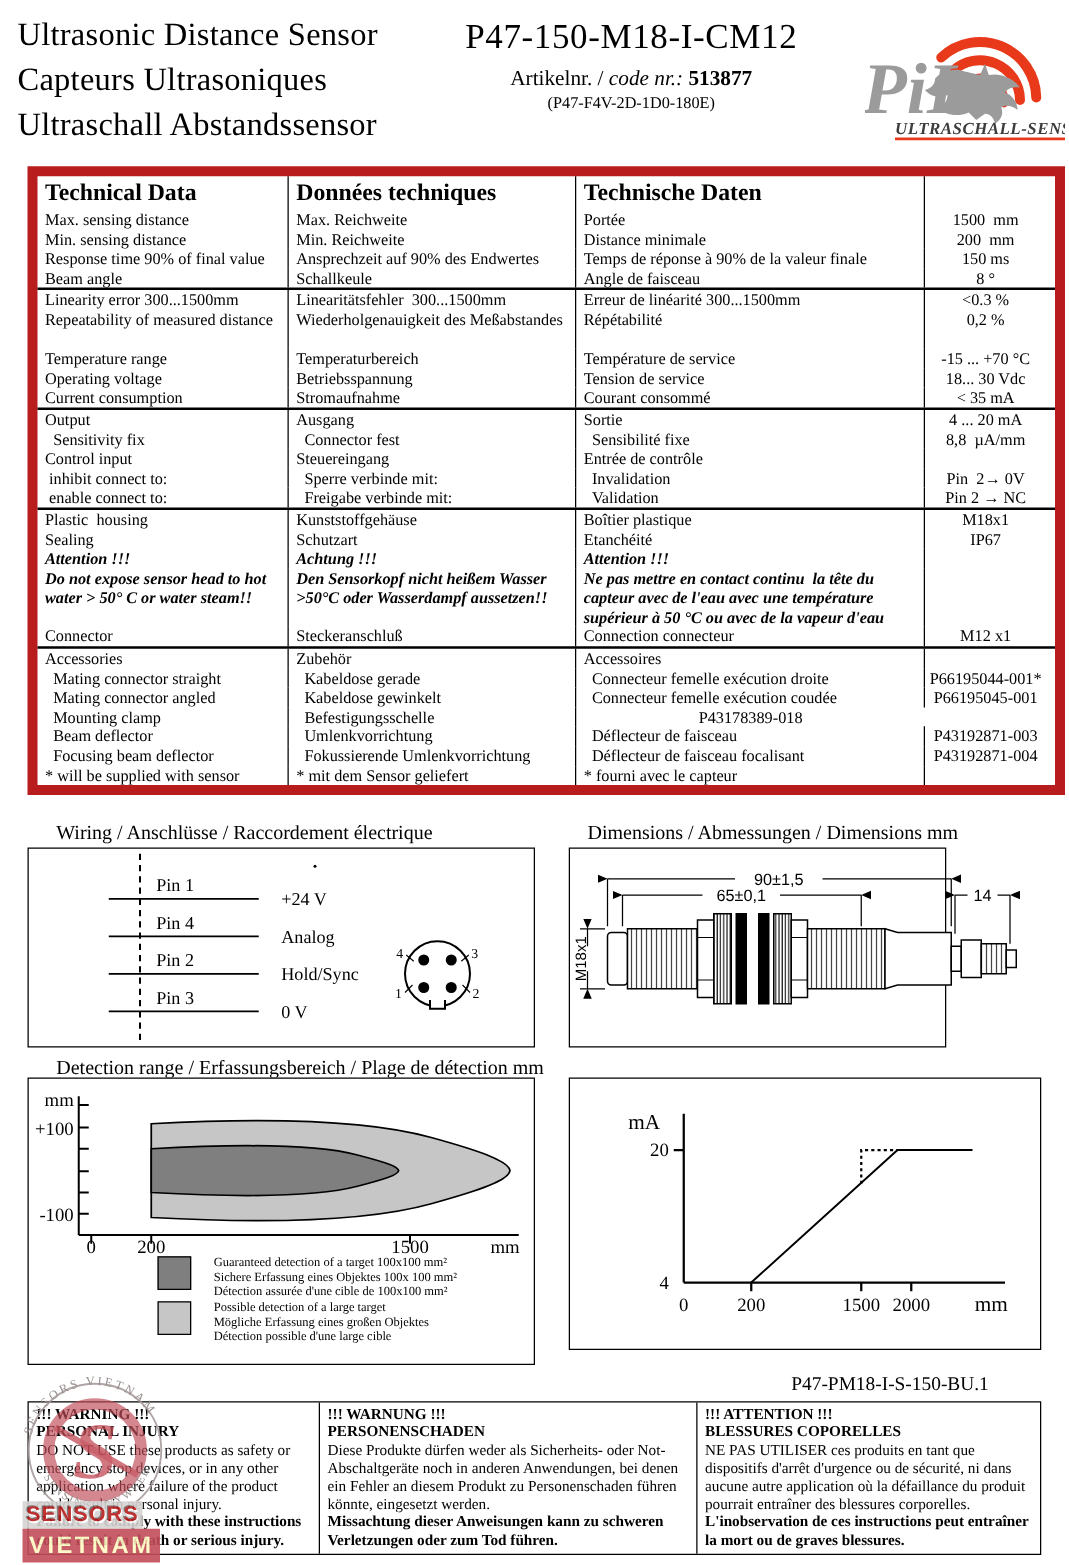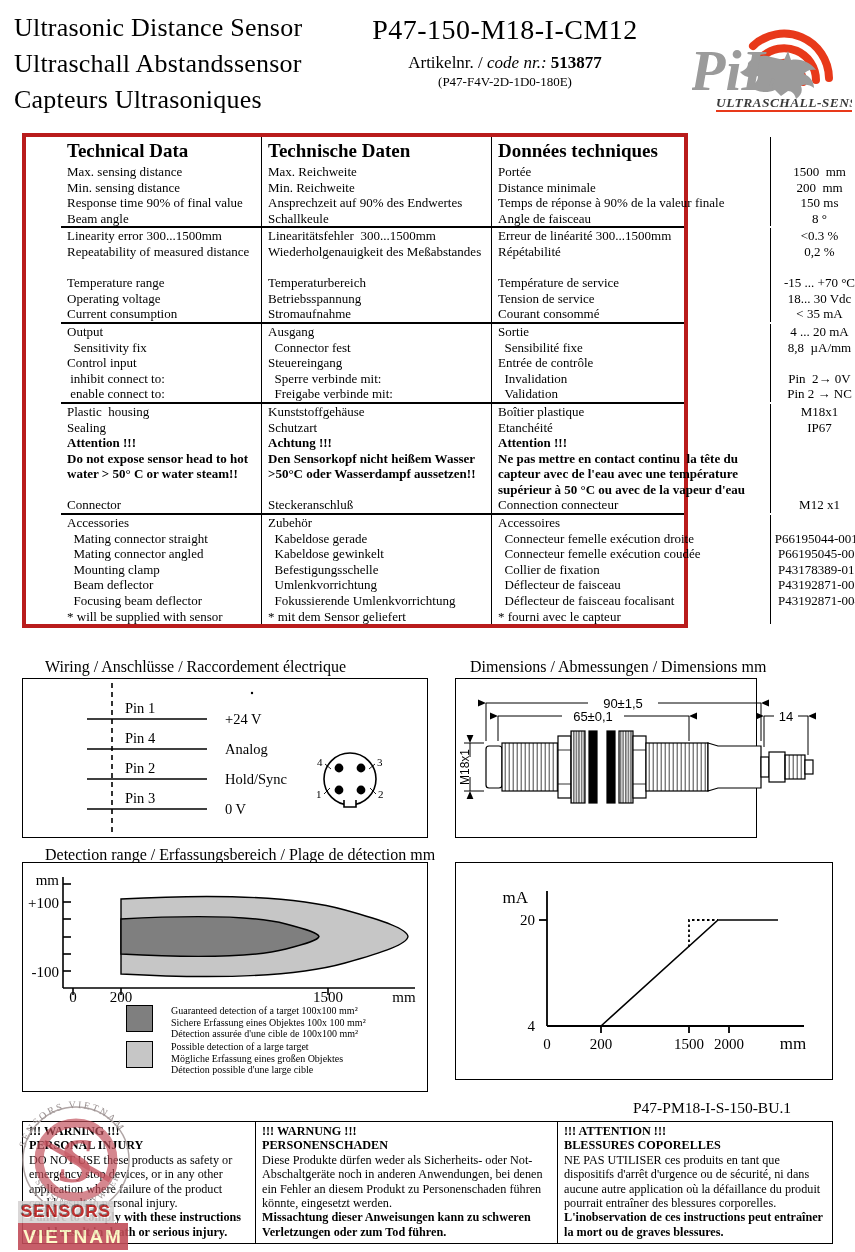--- a/index.html
+++ b/index.html
@@ -10,28 +10,28 @@
   
   .hdr-left{left:14px;top:10px;font-size:26px;line-height:36px;letter-spacing:0.2px;}
   .hdr-center{left:345px;top:14px;width:320px;text-align:center;}
   .model{font-size:28px;letter-spacing:0.5px;}
   .artline{font-size:17px;margin-top:7px;}
   .artline .it{font-style:italic;}
   .artline b{font-weight:bold;}
   .codeline{font-size:13px;margin-top:1px;}
 
   
-  .spec-table{left:22px;top:133px;width:666px;border:4px solid #b91c1c;box-sizing:border-box;padding-left:35px;}
+  .spec-table{left:22px;top:133px;width:830px;border:8px solid #b91c1c;box-sizing:border-box;}
   .t-section{border-top:2px solid #000;}
   .t-section:first-child{border-top:none;}
   .t-row{display:grid;grid-template-columns:201px 230px 279px 97px;}
   .t-cell{padding:0 4px 0 6px;font-size:13px;line-height:15.6px;min-height:15.6px;
           white-space:pre-wrap;border-right:1px solid #000;}
   .t-cell.c3{border-right:none;text-align:center;padding:0 2px;}
-  .t-row.bold .t-cell{font-weight:bold;}
+  .t-row.bold .t-cell{font-weight:bold;font-style:italic;}
   .t-row.hdr .t-cell{font-size:19px;font-weight:bold;line-height:26px;padding-top:1px;}
 
   .sec-title{font-size:16px;}
   .diagram-box{border:1.5px solid #000;background:#fff;box-sizing:border-box;}
 
   svg text{font-family:"Liberation Serif","DejaVu Serif",serif;}
   .dimtxt{font-family:"Liberation Sans","DejaVu Sans",sans-serif;}
 
   
   .legend-item{position:absolute;left:103px;display:flex;}
@@ -56,22 +56,22 @@
            color:#fef9c3;font-family:"Liberation Sans",sans-serif;font-weight:bold;
            font-size:19px;letter-spacing:2px;text-align:center;line-height:27px;}
 </style>
 </head>
 <body>
 
 <div class="page">
 
   <div class="abs hdr-left">
     <div>Ultrasonic Distance Sensor</div>
+    <div>Capteurs Ultrasoniques</div>
     <div>Ultraschall Abstandssensor</div>
-    <div>Capteurs Ultrasoniques</div>
   </div>
 
   <div class="abs hdr-center">
     <div class="model">P47-150-M18-I-CM12</div>
     <div class="artline"><span>Artikelnr. / </span><span class="it">code nr.:</span> <b>513877</b></div>
     <div class="codeline">(P47-F4V-2D-1D0-180E)</div>
   </div>
 
   <div class="abs" style="left:692px;top:6px;">
     <svg width="160" height="112" viewBox="0 0 160 112">
@@ -89,22 +89,22 @@
       <text x="24" y="101" font-size="13.5" font-weight="bold" font-style="italic" font-family="Liberation Sans, sans-serif" letter-spacing="0.4" fill="#3c3c3c">ULTRASCHALL-SENSORIK</text>
       <line x1="24" y1="105" x2="160" y2="105" stroke-width="2.2" stroke="#e8391a"></line>
     </svg>
   </div>
 
   <div class="abs spec-table">
     <div>
         <div class="t-section">
           <div class="t-row hdr">
             <div class="t-cell c0">Technical Data</div>
+            <div class="t-cell c2">Données techniques</div>
             <div class="t-cell c1">Technische Daten</div>
-            <div class="t-cell c2">Données techniques</div>
             <div class="t-cell c3"></div>
           </div>
           <div class="t-row">
             <div class="t-cell c0">Max. sensing distance</div>
             <div class="t-cell c1">Max. Reichweite</div>
             <div class="t-cell c2">Portée</div>
             <div class="t-cell c3">1500  mm</div>
           </div>
           <div class="t-row">
             <div class="t-cell c0">Min. sensing distance</div>
@@ -242,21 +242,20 @@
           </div>
           <div class="t-row">
             <div class="t-cell c0">  Mating connector angled</div>
             <div class="t-cell c1">  Kabeldose gewinkelt</div>
             <div class="t-cell c2">  Connecteur femelle exécution coudée</div>
             <div class="t-cell c3">P66195045-001</div>
           </div>
           <div class="t-row">
             <div class="t-cell c0">  Mounting clamp</div>
             <div class="t-cell c1">  Befestigungsschelle</div>
-            <div class="t-cell c2">  Collier de fixation</div>
             <div class="t-cell c3">P43178389-018</div>
           </div>
           <div class="t-row">
             <div class="t-cell c0">  Beam deflector</div>
             <div class="t-cell c1">  Umlenkvorrichtung</div>
             <div class="t-cell c2">  Déflecteur de faisceau</div>
             <div class="t-cell c3">P43192871-003</div>
           </div>
           <div class="t-row">
             <div class="t-cell c0">  Focusing beam deflector</div>

